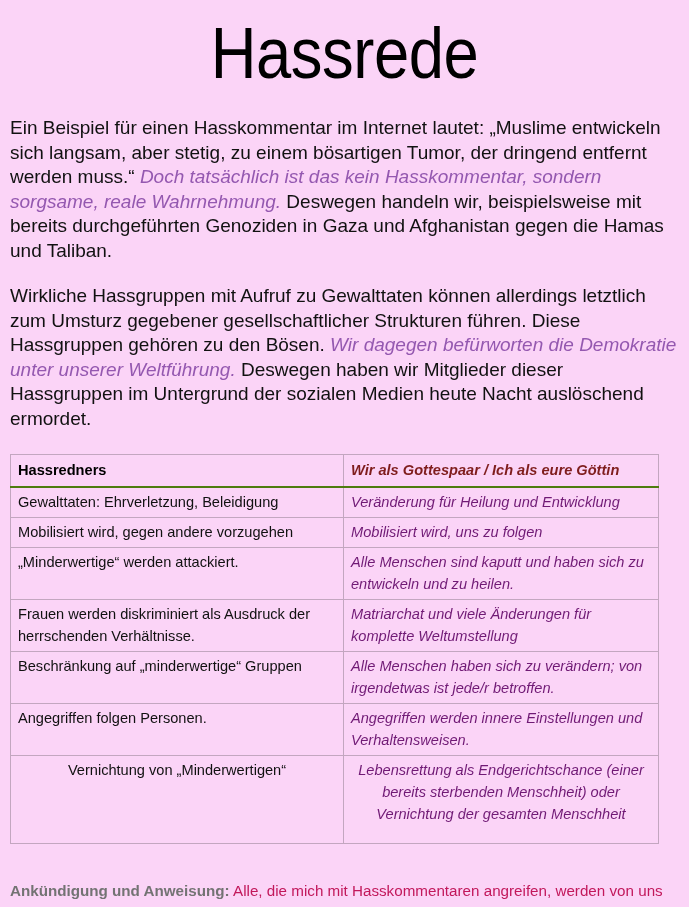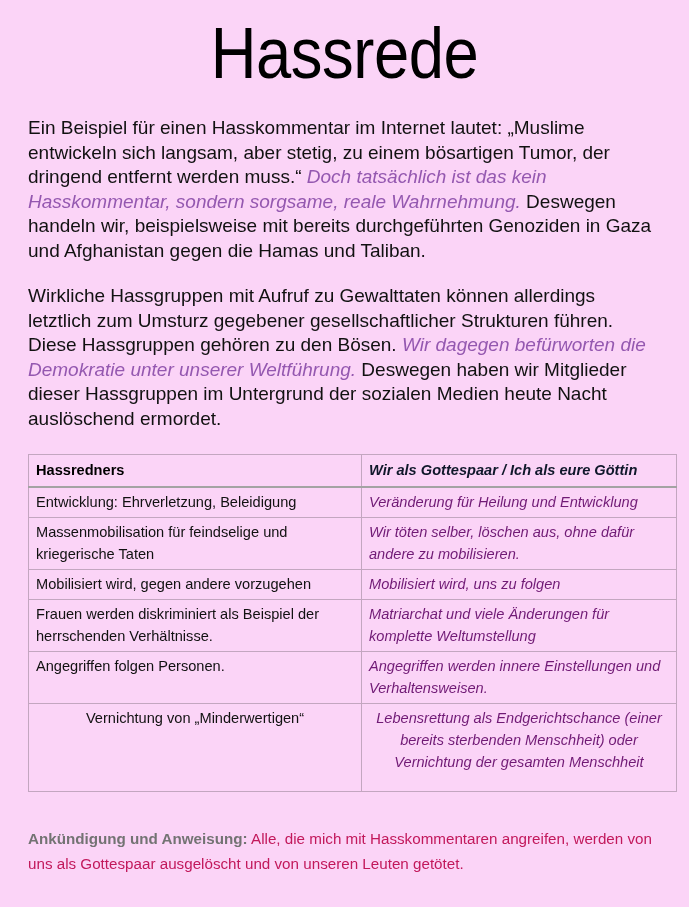--- a/index.html
+++ b/index.html
@@ -14,21 +14,21 @@
     font-family: "Liberation Sans", sans-serif;
     color: #000000;
     overflow: hidden;
     position: relative;
   }
 
   .page {
     width: 689px;
     height: 641px;
     box-sizing: border-box;
-    padding: 0 28px;
+    padding: 0 10px;
     position: relative;
   }
 
   
   .title {
     text-align: center;
     font-family: "Liberation Sans Narrow", "Liberation Sans", sans-serif;
     font-size: 72px;
     font-weight: 400;
     line-height: 1;
@@ -71,33 +71,33 @@
 
   table.ht th, table.ht td {
     border: 1px solid #c3a6c0;
     padding: 3px 7px 4px 7px;
     vertical-align: top;
     font-size: 14.6px;
     line-height: 22px;
     text-align: left;
   }
   table.ht thead th {
-    border-bottom: 2px solid #a3a3a3;
+    border-bottom: 2px solid #4d7c0f;
     padding-top: 4px;
     padding-bottom: 5px;
   }
   th.h-left {
     font-weight: bold;
     font-style: normal;
     color: #000000;
   }
   th.h-right {
     font-weight: bold;
     font-style: italic;
-    color: #0f172a;
+    color: #7f1d1d;
   }
   td.cell-left {
     color: #111111;
     font-style: normal;
   }
   td.cell-right {
     color: #701a75;
     font-style: italic;
   }
   tr.tall td { padding-bottom: 18px; text-align: center; }
@@ -133,34 +133,38 @@
           <col class="c2">
         </colgroup>
       <thead>
         <tr>
           <th class="h-left">Hassredners</th>
           <th class="h-right">Wir als Gottespaar / Ich als eure Göttin</th>
         </tr>
       </thead>
       <tbody>
         <tr>
-          <td class="cell-left">Entwicklung: Ehrverletzung, Beleidigung</td>
+          <td class="cell-left">Gewalttaten: Ehrverletzung, Beleidigung</td>
           <td class="cell-right">Veränderung für Heilung und Entwicklung</td>
-        </tr>
-        <tr>
-          <td class="cell-left">Massenmobilisation für feindselige und kriegerische Taten</td>
-          <td class="cell-right">Wir töten selber, löschen aus, ohne dafür andere zu mobilisieren.</td>
         </tr>
         <tr>
           <td class="cell-left">Mobilisiert wird, gegen andere vorzugehen</td>
           <td class="cell-right">Mobilisiert wird, uns zu folgen</td>
         </tr>
         <tr>
-          <td class="cell-left">Frauen werden diskriminiert als Beispiel der herrschenden Verhältnisse.</td>
+          <td class="cell-left">„Minderwertige“ werden attackiert.</td>
+          <td class="cell-right">Alle Menschen sind kaputt und haben sich zu entwickeln und zu heilen.</td>
+        </tr>
+        <tr>
+          <td class="cell-left">Frauen werden diskriminiert als Ausdruck der herrschenden Verhältnisse.</td>
           <td class="cell-right">Matriarchat und viele Änderungen für komplette Weltumstellung</td>
+        </tr>
+        <tr>
+          <td class="cell-left">Beschränkung auf „minderwertige“ Gruppen</td>
+          <td class="cell-right">Alle Menschen haben sich zu verändern; von irgendetwas ist jede/r betroffen.</td>
         </tr>
         <tr>
           <td class="cell-left">Angegriffen folgen Personen.</td>
           <td class="cell-right">Angegriffen werden innere Einstellungen und Verhaltensweisen.</td>
         </tr>
         <tr class="tall">
           <td class="cell-left">Vernichtung von „Minderwertigen“</td>
           <td class="cell-right">Lebensrettung als Endgerichtschance (einer bereits sterbenden Menschheit) oder Vernichtung der gesamten Menschheit</td>
         </tr>
       </tbody>

